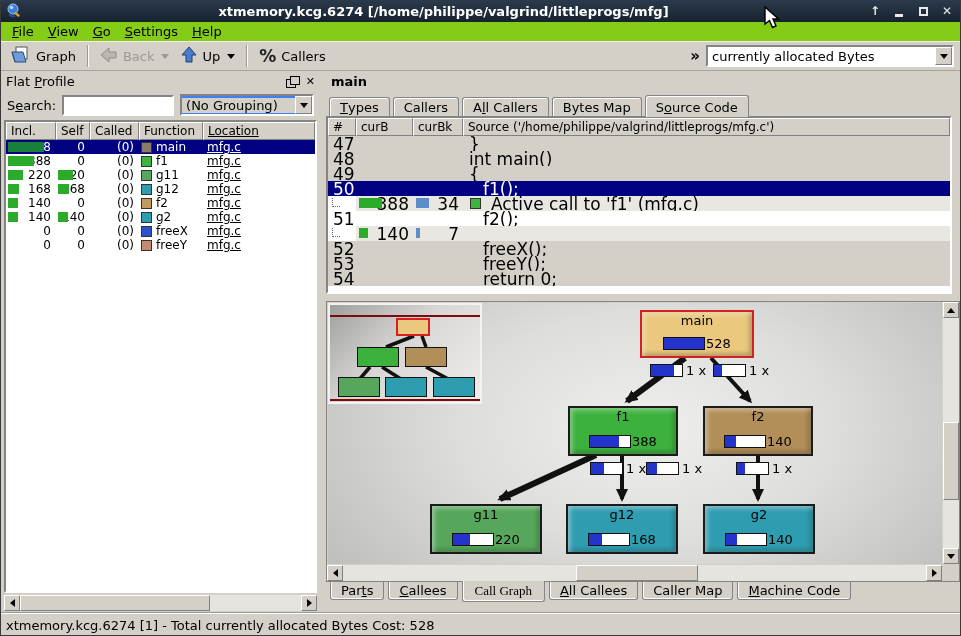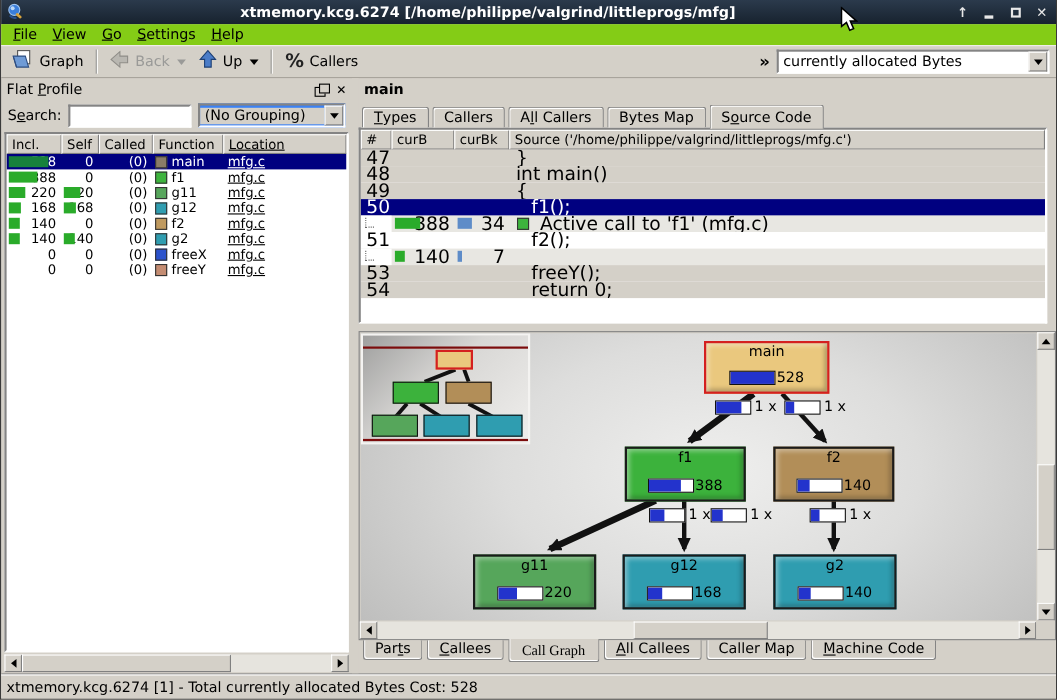--- a/index.html
+++ b/index.html
@@ -517,20 +517,28 @@
           <span class="scell rnum s-curb">
               <i class="hbar" style="width: 9px; background: rgb(42, 171, 42);"></i>
               <span>140</span>
             </span>
           <span class="scell rnum s-curbk">
               <i class="hbar" style="width: 4px; background: rgb(94, 140, 200);"></i>
               <span>7</span>
             </span>
         </div>
         <div class="src-row">
+          <span class="scell ln s-ln">52</span>
+          <span class="scell s-curb"></span>
+            <span class="scell s-curbk"></span>
+          <span class="scell s-src">
+              <span class="code ind2">freeX();</span>
+            </span>
+        </div>
+        <div class="src-row">
           <span class="scell ln s-ln">53</span>
           <span class="scell s-curb"></span>
             <span class="scell s-curbk"></span>
           <span class="scell s-src">
               <span class="code ind2">freeY();</span>
             </span>
         </div>
         <div class="src-row">
           <span class="scell ln s-ln">54</span>
           <span class="scell s-curb"></span>

